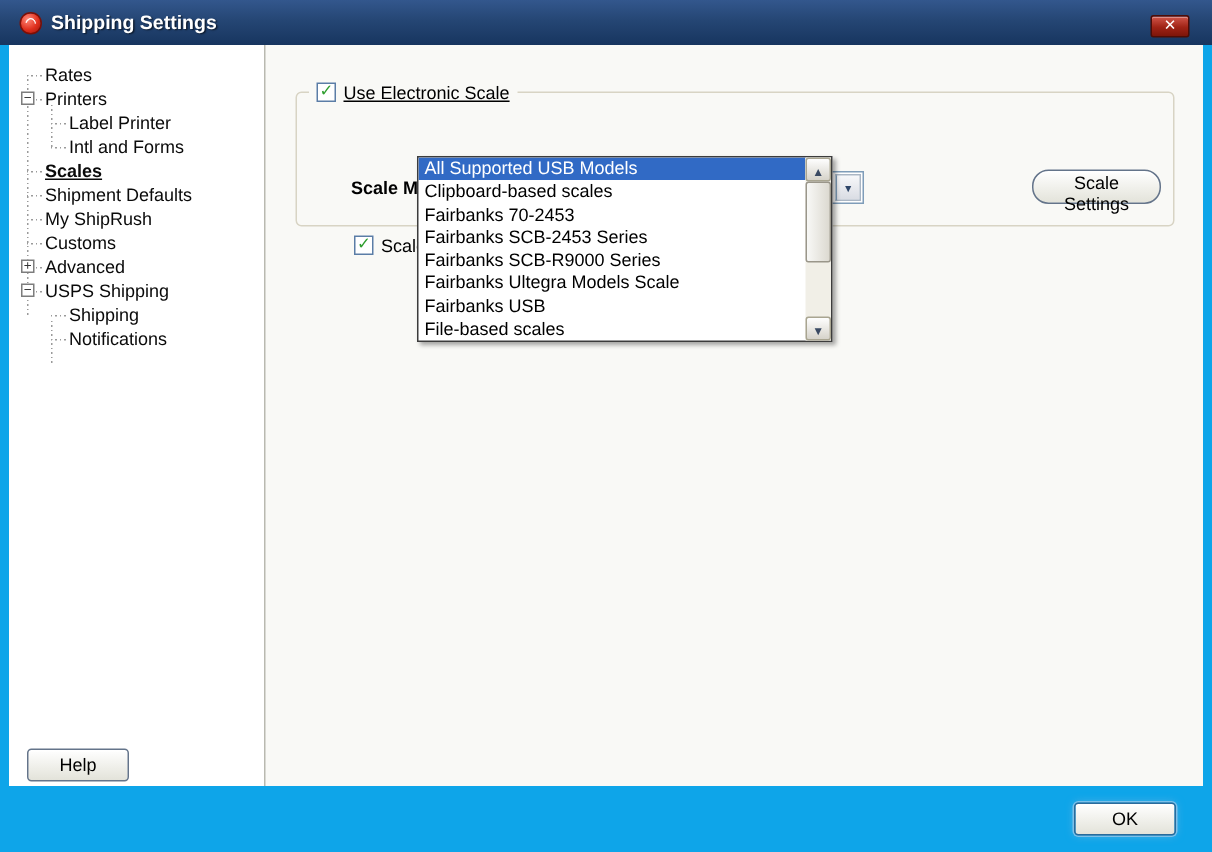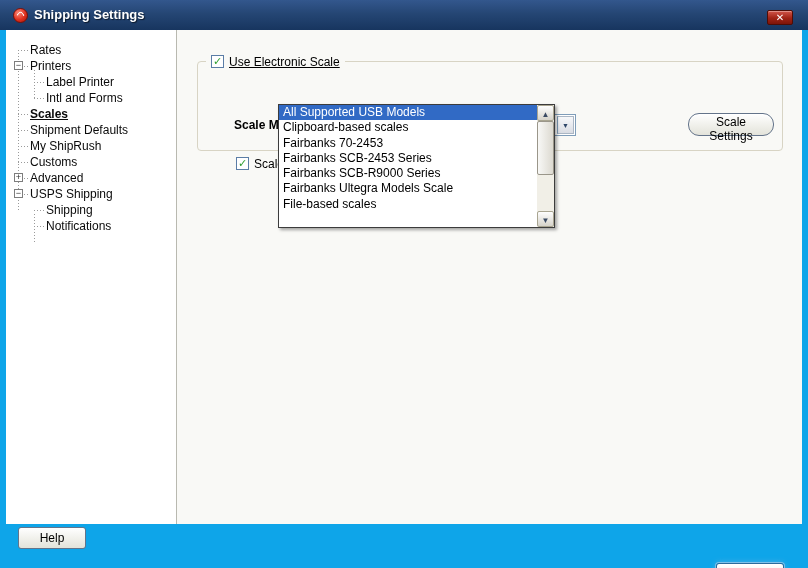--- a/index.html
+++ b/index.html
@@ -84,21 +84,21 @@
   .dd-scrollbar{position:absolute;right:0;top:0;width:17px;bottom:0;background:#f1efe7;}
   .sb-btn{position:absolute;left:0;width:17px;height:16px;
     background:linear-gradient(#fefefe,#d6d3ca);border:1px solid #a9a591;border-radius:2px;
     text-align:center;}
   .sb-btn span{font-size:8px;line-height:14px;color:#3a4a63;}
   .sb-up{top:0;}
   .sb-down{bottom:0;}
   .sb-thumb{position:absolute;left:0;top:16px;width:17px;height:54px;
     background:linear-gradient(90deg,#f8f8f6,#dcd9d0);border:1px solid #9a968a;border-radius:2px;}
   
-  .footer{position:absolute;left:0;top:520px;width:664px;height:44px;}
+  .footer{position:absolute;left:0;top:492px;width:664px;height:44px;}
   .help-btn{left:18px;top:7px;width:68px;height:22px;}
   .ok-btn{left:716px;top:7px;width:68px;height:22px;border-color:#2a6a9b;
     box-shadow:0 0 0 1px #7ec0e8,0 0 6px #58b0e0,inset 0 1px 0 #fff;margin-top:36px;}
 </style>
 </head>
 <body>
 
 <div class="canvas">
 
   <div class="titlebar">
@@ -159,20 +159,21 @@
       </div>
 
       <div class="dropdown">
         <div class="dd-items" id="dd-items">
             <div class="dd-item selected">All Supported USB Models</div>
             <div class="dd-item">Clipboard-based scales</div>
             <div class="dd-item">Fairbanks 70-2453</div>
             <div class="dd-item">Fairbanks SCB-2453 Series</div>
             <div class="dd-item">Fairbanks SCB-R9000 Series</div>
             <div class="dd-item">Fairbanks Ultegra Models Scale</div>
+            <div class="dd-item">Fairbanks USB</div>
             <div class="dd-item">File-based scales</div>
           </div>
         <div class="dd-scrollbar">
           <div class="sb-btn sb-up"><span>▲</span></div>
           <div class="sb-thumb"></div>
           <div class="sb-btn sb-down"><span>▼</span></div>
         </div>
       </div>
 
     </div>

